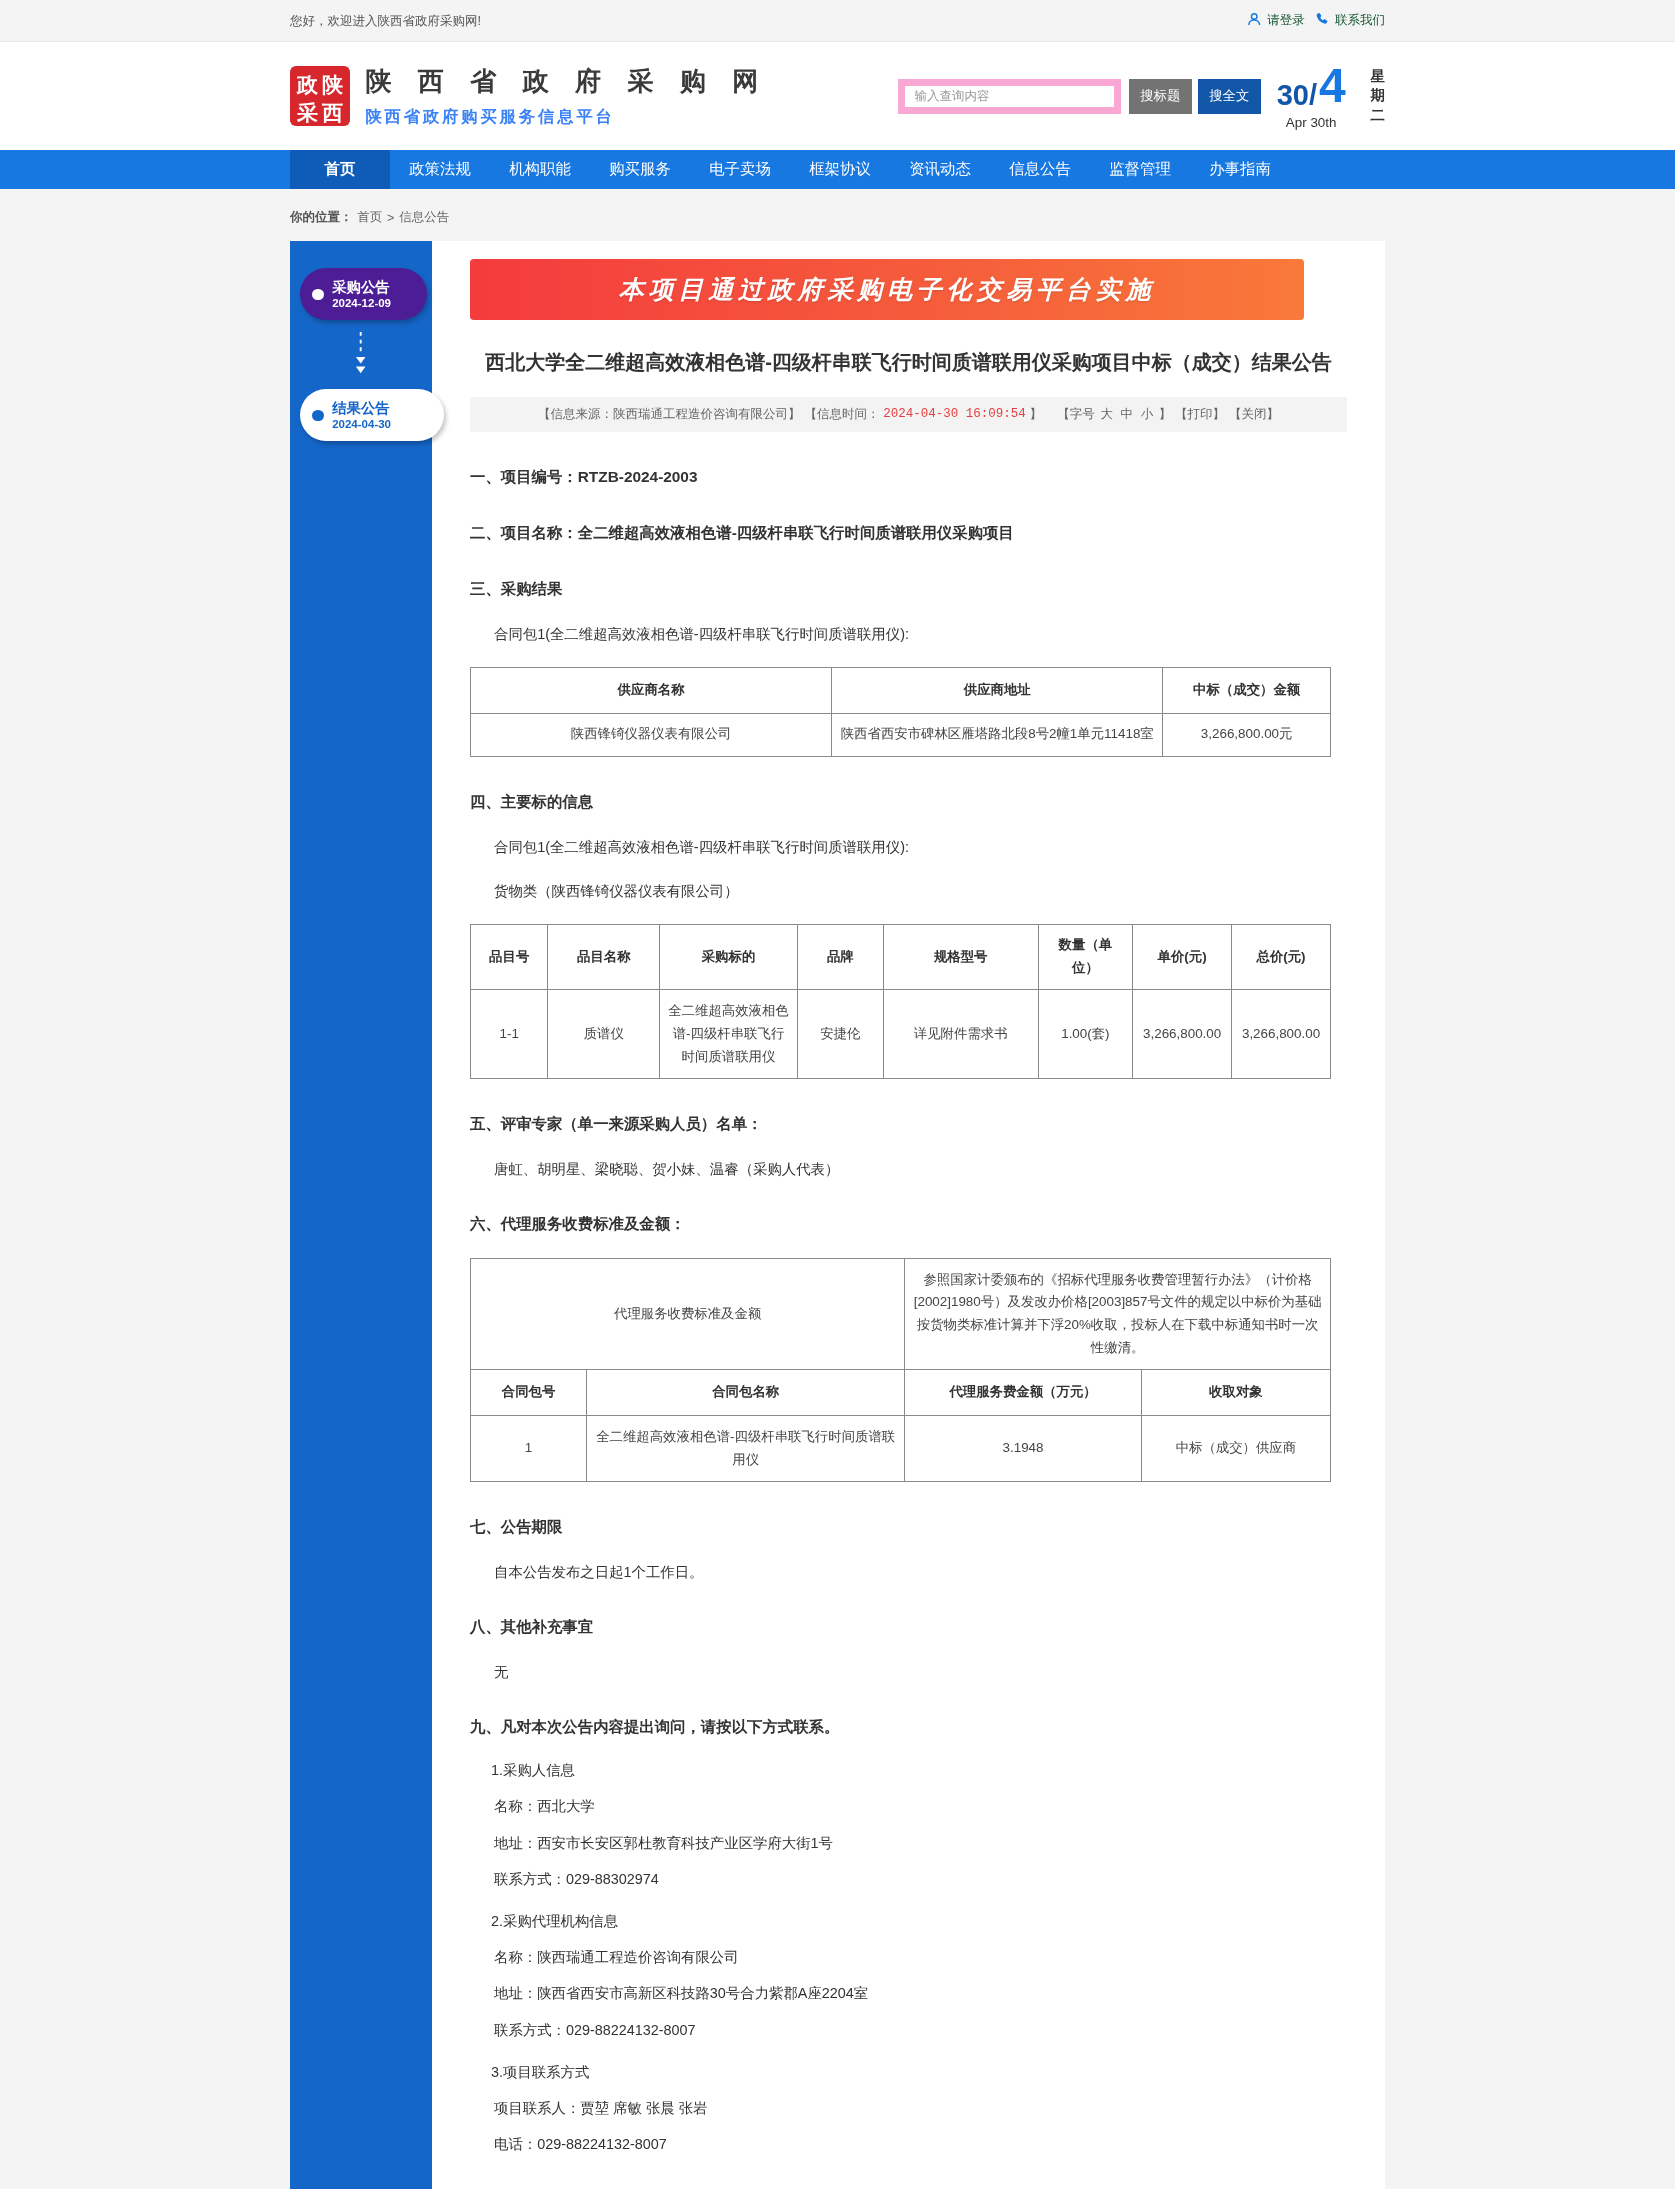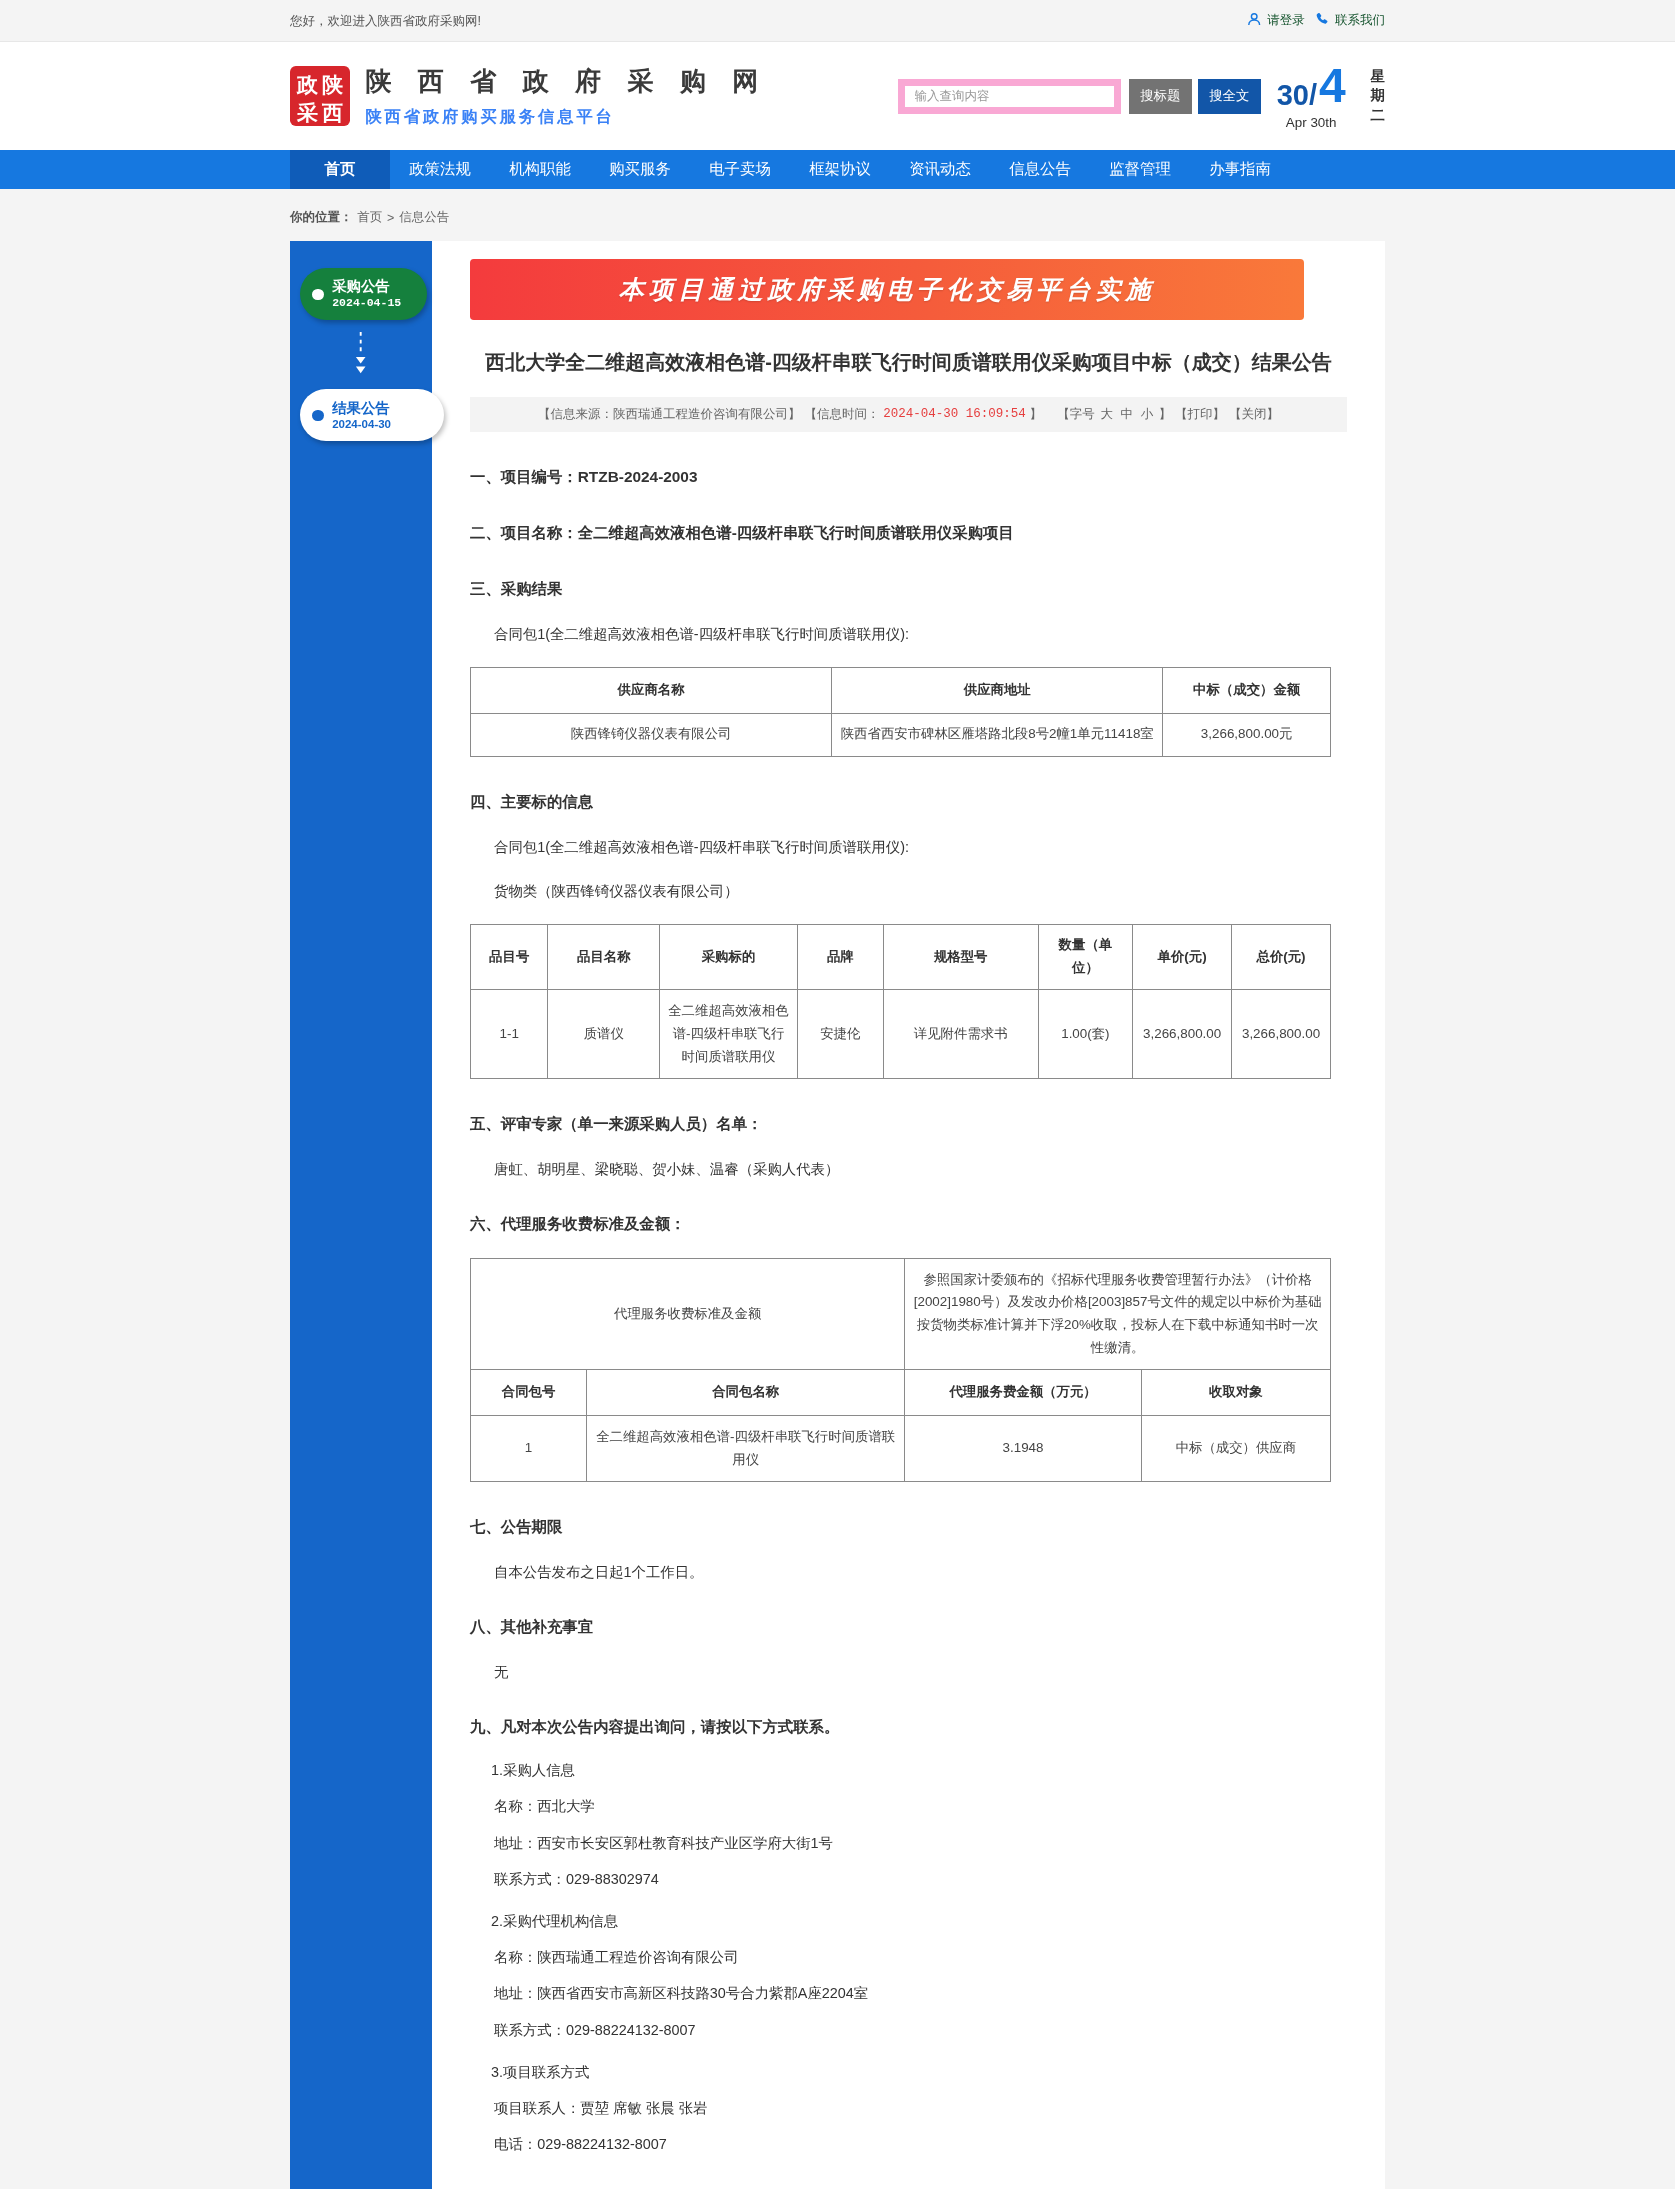--- a/index.html
+++ b/index.html
@@ -50,21 +50,21 @@
   .breadcrumb-inner { display:flex; align-items:center; gap:4.8px; }
   .bc-label { font-weight:bold; color:#555; }
   .bc-link { color:#666; cursor:pointer; }
 
   .content-flex { display:flex; align-items:stretch; }
 
   
   .sidebar { width:142px; background:#1566c9; position:relative; flex-shrink:0; }
   .pill { margin:27px 0 0 9.6px; width:127px; height:52px; border-radius:26px;
     display:flex; align-items:center; box-shadow:1.9px 2.9px 5.8px rgba(0,0,0,.25); cursor:pointer; position:relative; z-index:2; }
-  .pill-past { background:#15803d; color:#fff;font-family:Liberation Mono, monospace; }
+  .pill-past { background:#4c1d95; color:#fff; }
   .pill-current { background:#fff; color:#1566c9; width:144px; margin-top:0; }
   .pill-dot { width:11.5px; height:11.5px; border-radius:50%; margin:0 8.6px 0 12.5px; flex-shrink:0; }
   .pill-past .pill-dot { background:#fff; }
   .pill-current .pill-dot { background:#1566c9; }
   .pill-title { font-size:14.4px; font-weight:bold; line-height:1.25; }
   .pill-date { font-size:11.5px; font-weight:bold; line-height:1.25; }
   .step-arrow { height:69px; display:flex; align-items:center; justify-content:center; }
 
   
   .panel { flex:1; background:#fff; padding:17.3px 38px 58px; }
@@ -178,21 +178,21 @@
     </div>
   </div>
 
   <div class="container content-flex">
 
     <aside class="sidebar">
       <div class="pill pill-past">
         <span class="pill-dot"></span>
         <div>
           <div class="pill-title">采购公告</div>
-          <div class="pill-date">2024-04-15</div>
+          <div class="pill-date">2024-12-09</div>
         </div>
       </div>
       <div class="step-arrow">
         <svg width="13.4" height="50" viewBox="0 0 14 52" fill="none" stroke="#fff" stroke-width="2">
           <line x1="7" y1="2" x2="7" y2="26" stroke-dasharray="4 4"></line>
           <path d="M2 28 L7 35 L12 28" fill="#fff" stroke="none"></path>
           <path d="M2 38 L7 45 L12 38" fill="#fff" stroke="none"></path>
         </svg>
       </div>
       <div class="pill pill-current">

